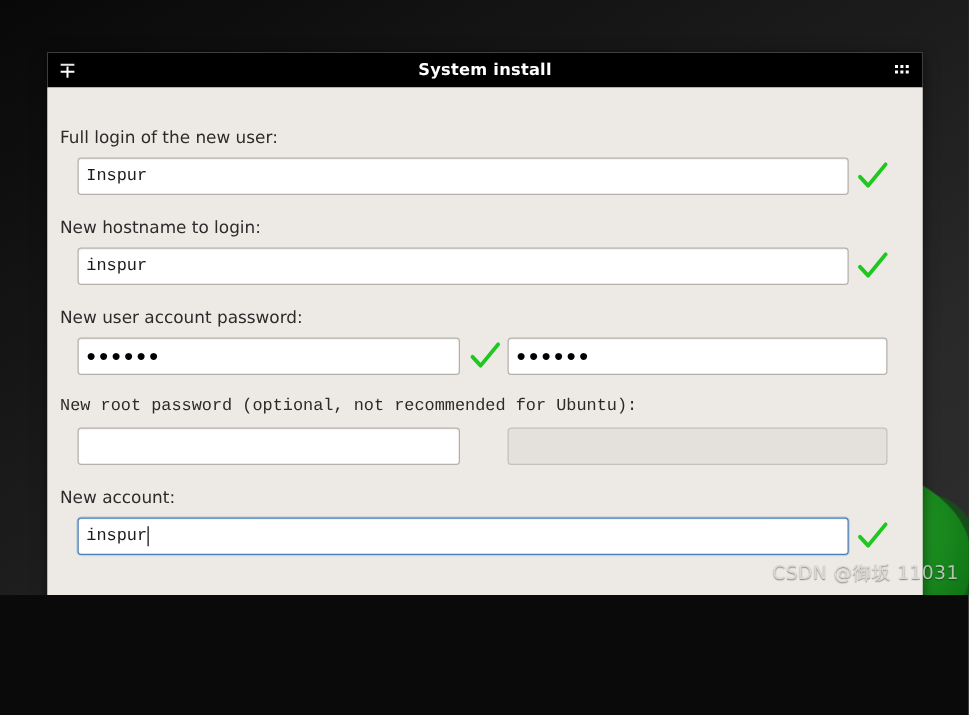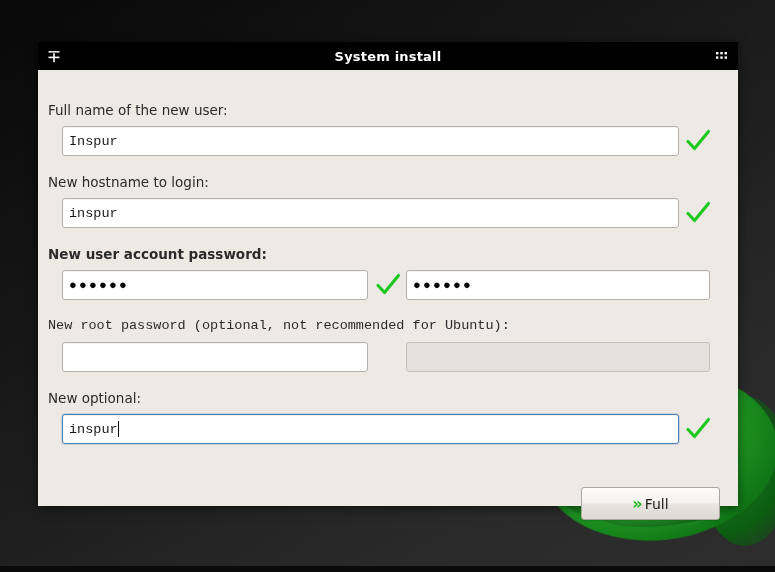--- a/index.html
+++ b/index.html
@@ -12,21 +12,21 @@
     overflow: hidden;
     font-family: "DejaVu Sans", sans-serif;
     background: #0a0a0a;
   }
 
   
   #desktop {
     position: absolute;
     left: 0; top: 0;
     width: 775px;
-    height: 566px;
+    height: 476px;
     background: linear-gradient(150deg, #080808 0%, #141414 28%, #1f1f1f 55%, #2a2a2a 78%, #2d2d2d 100%);
     overflow: hidden;
   }
   
   .blob {
     position: absolute;
     border-radius: 50%;
     pointer-events: none;
   }
   .blob-main {
@@ -238,73 +238,74 @@
           <rect x="9.6" y="3" width="2.4" height="2.4" fill="#ffffff"></rect>
           <rect x="1" y="7.4" width="2.4" height="2.4" fill="#ffffff"></rect>
           <rect x="5.3" y="7.4" width="2.4" height="2.4" fill="#ffffff"></rect>
           <rect x="9.6" y="7.4" width="2.4" height="2.4" fill="#ffffff"></rect>
         </svg>
       </div>
     </div>
 
     <div id="body">
 
-      <div class="field-label" style="top:32px;">Full name of the new user:</div>
+      <div class="field-label" style="top:32px;">Full login of the new user:</div>
       <div class="txtbox" style="left:24px; top:56px; width:617px;">
         <span>Inspur</span>
       </div>
       <div class="check" style="left:647px; top:58px;">
         <svg width="26" height="26" viewBox="0 0 26 26" aria-hidden="true">
           <path d="M3 13.5 L9.5 20.5 L23.5 3.5" stroke="#1ec81e" stroke-width="3.1" fill="none" stroke-linecap="round" stroke-linejoin="round"></path>
         </svg>
       </div>
 
       <div class="field-label" style="top:104px;">New hostname to login:</div>
       <div class="txtbox" style="left:24px; top:128px; width:617px;">
         <span>inspur</span>
       </div>
       <div class="check" style="left:647px; top:130px;">
         <svg width="26" height="26" viewBox="0 0 26 26" aria-hidden="true">
           <path d="M3 13.5 L9.5 20.5 L23.5 3.5" stroke="#1ec81e" stroke-width="3.1" fill="none" stroke-linecap="round" stroke-linejoin="round"></path>
         </svg>
       </div>
 
-      <div class="field-label" style="top:176px;font-weight:bold;">New user account password:</div>
+      <div class="field-label" style="top:176px;">New user account password:</div>
       <div class="txtbox" style="left:24px; top:200px; width:306px;">
         <span class="pw-dots">●●●●●●</span>
       </div>
       <div class="check" style="left:337px; top:202px;">
         <svg width="26" height="26" viewBox="0 0 26 26" aria-hidden="true">
           <path d="M3 13.5 L9.5 20.5 L23.5 3.5" stroke="#1ec81e" stroke-width="3.1" fill="none" stroke-linecap="round" stroke-linejoin="round"></path>
         </svg>
       </div>
       <div class="txtbox" style="left:368px; top:200px; width:304px;">
         <span class="pw-dots">●●●●●●</span>
       </div>
 
       <div class="field-label" style="top:248px;font-family:Liberation Mono, monospace;">New root password (optional, not recommended for Ubuntu):</div>
       <div class="txtbox" style="left:24px; top:272px; width:306px;">
         <span class="pw-dots"></span>
       </div>
       <div class="txtbox disabled" style="left:368px; top:272px; width:304px;">
         <span class="pw-dots"></span>
       </div>
 
-      <div class="field-label" style="top:320px;">New optional:</div>
+      <div class="field-label" style="top:320px;">New account:</div>
       <div class="txtbox focused" style="left:24px; top:344px; width:617px;">
         <span>inspur</span>
           <span class="caret"></span>
       </div>
       <div class="check" style="left:647px; top:346px;">
         <svg width="26" height="26" viewBox="0 0 26 26" aria-hidden="true">
           <path d="M3 13.5 L9.5 20.5 L23.5 3.5" stroke="#1ec81e" stroke-width="3.1" fill="none" stroke-linecap="round" stroke-linejoin="round"></path>
         </svg>
       </div>
 
       <div id="next-button">
         <span id="next-chevrons">»</span>
         <span id="next-label">Full</span>
       </div>
 
     </div>
   </div>
 
+  <div id="watermark">CSDN @御坂 11031</div>
 </div>
 
 </body></html>

